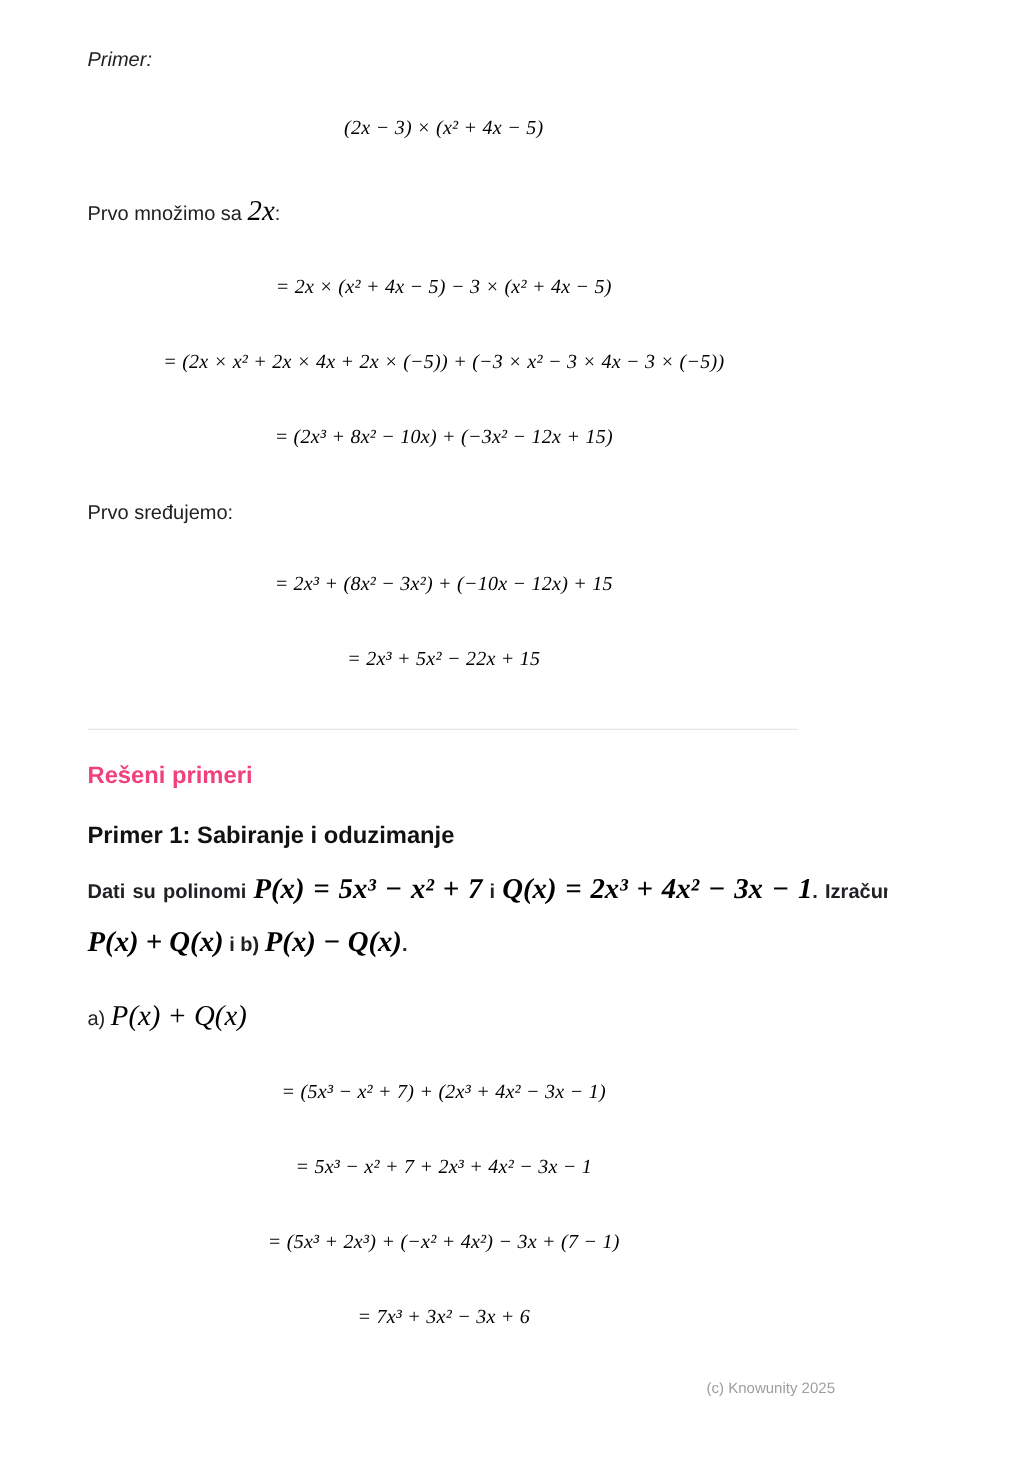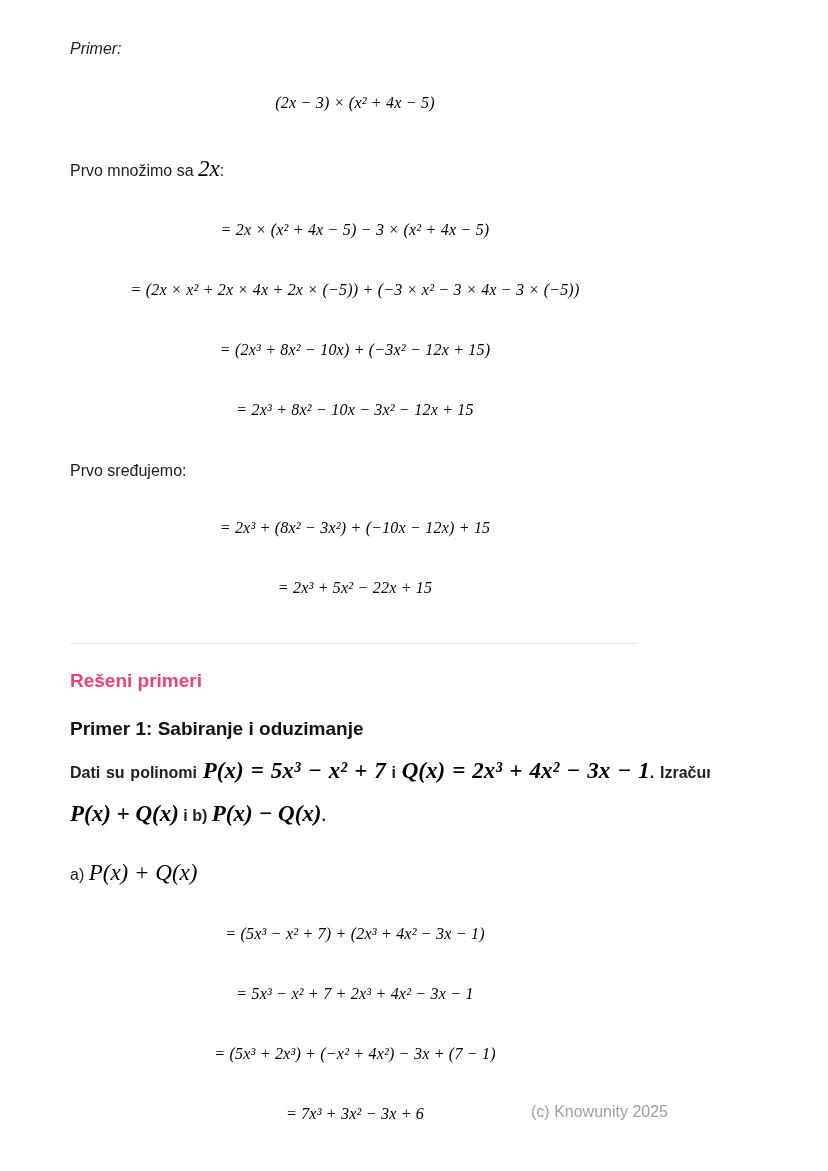--- a/index.html
+++ b/index.html
@@ -81,21 +81,21 @@
     font-size: 16px;
     line-height: 1.9;
     color: #202124;
     font-weight: bold;
   }
   .part-line { margin-top: 20px; }
   .watermark {
     position: absolute;
     top: 1103px;
     right: 42px;
-    font-size: 16px;
+    font-size: 12px;
     color: #9e9e9e;
     z-index: 3;
   }
 </style>
 </head>
 <body>
 
 <div class="page">
 
   <div class="stripe"></div>
@@ -104,21 +104,20 @@
 
     <p class="italic-label">Primer:</p>
 
     <div class="display mt-eq-first">(2x − 3) × (x² + 4x − 5)</div>
 
     <p class="body-text mt-label"><span>Prvo množimo sa </span><span class="math-inline">2x</span><span>:</span></p>
 
     <div class="display mt-eq-first">= 2x × (x² + 4x − 5) − 3 × (x² + 4x − 5)</div>
     <div class="display mt-eq">= (2x × x² + 2x × 4x + 2x × (−5)) + (−3 × x² − 3 × 4x − 3 × (−5))</div>
     <div class="display mt-eq">= (2x³ + 8x² − 10x) + (−3x² − 12x + 15)</div>
-    <div class="display mt-eq">= 2x³ + 8x² − 10x − 3x² − 12x + 15</div>
 
     <p class="body-text mt-label">Prvo sređujemo:</p>
 
     <div class="display mt-eq-first">= 2x³ + (8x² − 3x²) + (−10x − 12x) + 15</div>
     <div class="display mt-eq">= 2x³ + 5x² − 22x + 15</div>
 
     <hr class="divider">
 
     <h1 class="section-heading">Rešeni primeri</h1>
 

